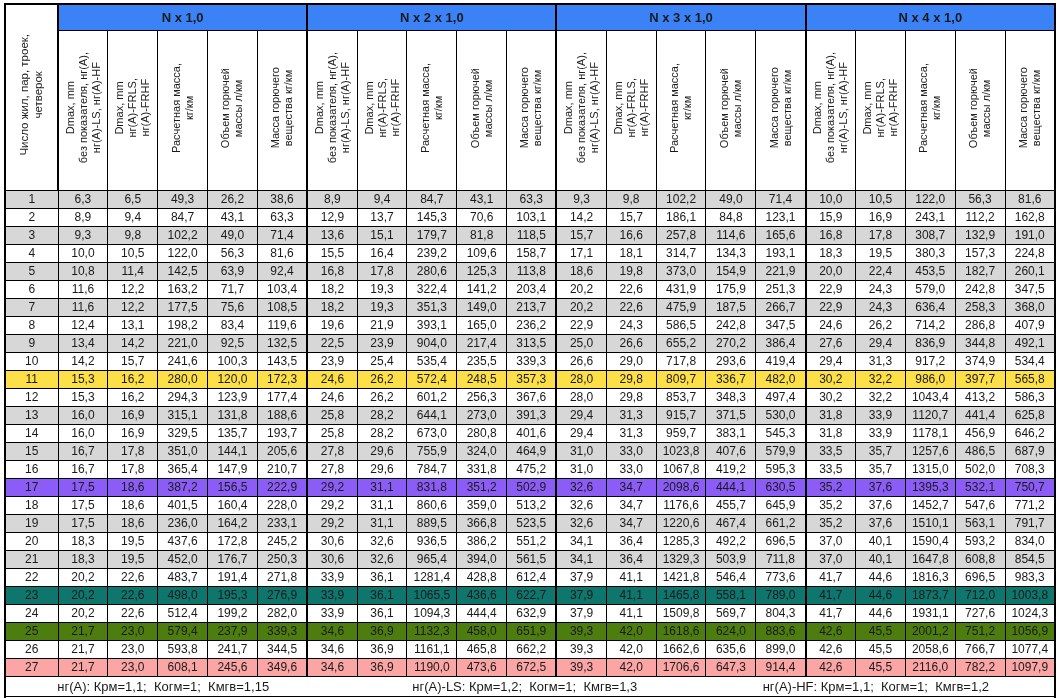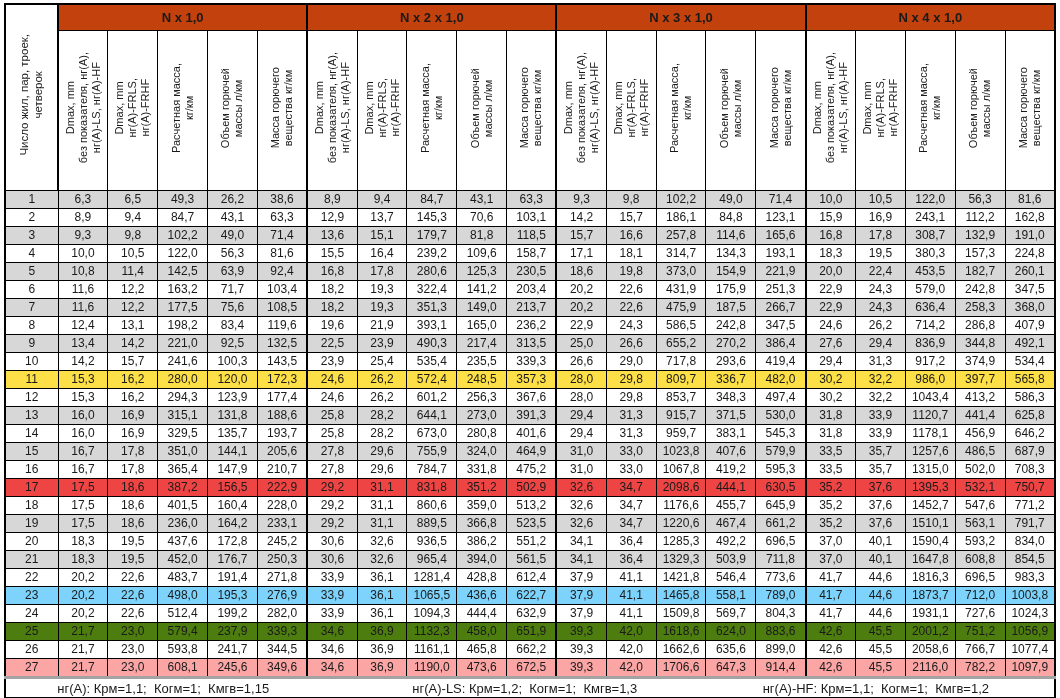--- a/index.html
+++ b/index.html
@@ -23,21 +23,21 @@
     vertical-align: middle;
     padding: 0;
     overflow: hidden;
   }
   col.c-num { width: 53px; }
   
   th.gtitle {
     height: 26px;
     font-size: 13px;
     font-weight: bold;
-    background: #c2410c;
+    background: #3b82f6;
   }
   
   th.corner { background: #fff; font-weight: normal; }
   th.vhead { height: 160px; background: #fff; font-weight: normal; }
   .vert {
     display: inline-block;
     writing-mode: vertical-rl;
     transform: rotate(180deg);
     white-space: pre-line;
     line-height: 1.18;
@@ -55,21 +55,21 @@
     font-size: 12px;
     line-height: 17px;
   }
   
   tfoot td {
     border: none;
     height: 20px;
     font-size: 13px;
     position: relative;
   }
-  tfoot tr:first-child td { border-top: 3px solid #a3a3a3; padding-left: 48px; }
+  tfoot tr:first-child td { border-top: 1px solid #a3a3a3; padding-left: 48px; }
   .fnote {
     position: absolute;
     top: 50%;
     transform: translate(-50%, -50%);
     white-space: pre;
     font-size: 13px;
   }
 </style>
 </head>
 <body>
@@ -258,21 +258,21 @@
           <td class="rownum">5</td>
           <td>10,8</td>
           <td>11,4</td>
           <td>142,5</td>
           <td>63,9</td>
           <td class="gend">92,4</td>
           <td>16,8</td>
           <td>17,8</td>
           <td>280,6</td>
           <td>125,3</td>
-          <td class="gend">230,5</td>
+          <td class="gend">113,8</td>
           <td>18,6</td>
           <td>19,8</td>
           <td>373,0</td>
           <td>154,9</td>
           <td class="gend">221,9</td>
           <td>20,0</td>
           <td>22,4</td>
           <td>453,5</td>
           <td>182,7</td>
           <td>260,1</td>
@@ -348,21 +348,21 @@
         </tr>
         <tr style="background: rgb(215, 215, 215);">
           <td class="rownum">9</td>
           <td>13,4</td>
           <td>14,2</td>
           <td>221,0</td>
           <td>92,5</td>
           <td class="gend">132,5</td>
           <td>22,5</td>
           <td>23,9</td>
-          <td>490,3</td>
+          <td>904,0</td>
           <td>217,4</td>
           <td class="gend">313,5</td>
           <td>25,0</td>
           <td>26,6</td>
           <td>655,2</td>
           <td>270,2</td>
           <td class="gend">386,4</td>
           <td>27,6</td>
           <td>29,4</td>
           <td>836,9</td>
@@ -523,21 +523,21 @@
           <td>33,0</td>
           <td>1067,8</td>
           <td>419,2</td>
           <td class="gend">595,3</td>
           <td>33,5</td>
           <td>35,7</td>
           <td>1315,0</td>
           <td>502,0</td>
           <td>708,3</td>
         </tr>
-        <tr style="background: #ef4444;">
+        <tr style="background: #8b5cf6;">
           <td class="rownum">17</td>
           <td>17,5</td>
           <td>18,6</td>
           <td>387,2</td>
           <td>156,5</td>
           <td class="gend">222,9</td>
           <td>29,2</td>
           <td>31,1</td>
           <td>831,8</td>
           <td>351,2</td>
@@ -661,21 +661,21 @@
           <td>41,1</td>
           <td>1421,8</td>
           <td>546,4</td>
           <td class="gend">773,6</td>
           <td>41,7</td>
           <td>44,6</td>
           <td>1816,3</td>
           <td>696,5</td>
           <td>983,3</td>
         </tr>
-        <tr style="background: #7dd3fc; padding-left: 42px;">
+        <tr style="background: #0f766e; padding-left: 42px;">
           <td class="rownum">23</td>
           <td>20,2</td>
           <td>22,6</td>
           <td>498,0</td>
           <td>195,3</td>
           <td class="gend">276,9</td>
           <td>33,9</td>
           <td>36,1</td>
           <td>1065,5</td>
           <td>436,6</td>

